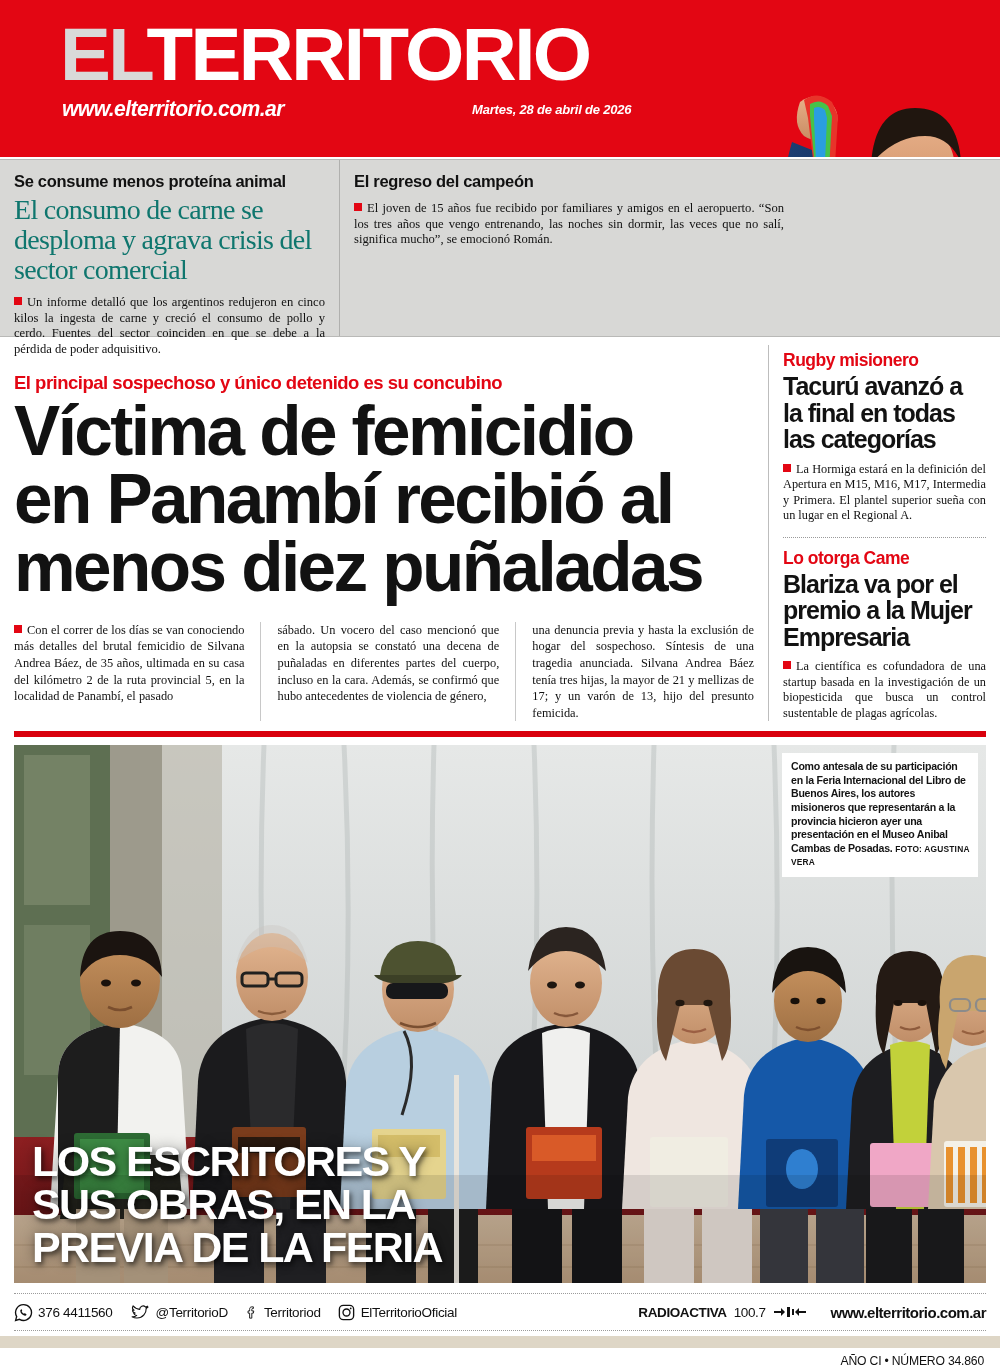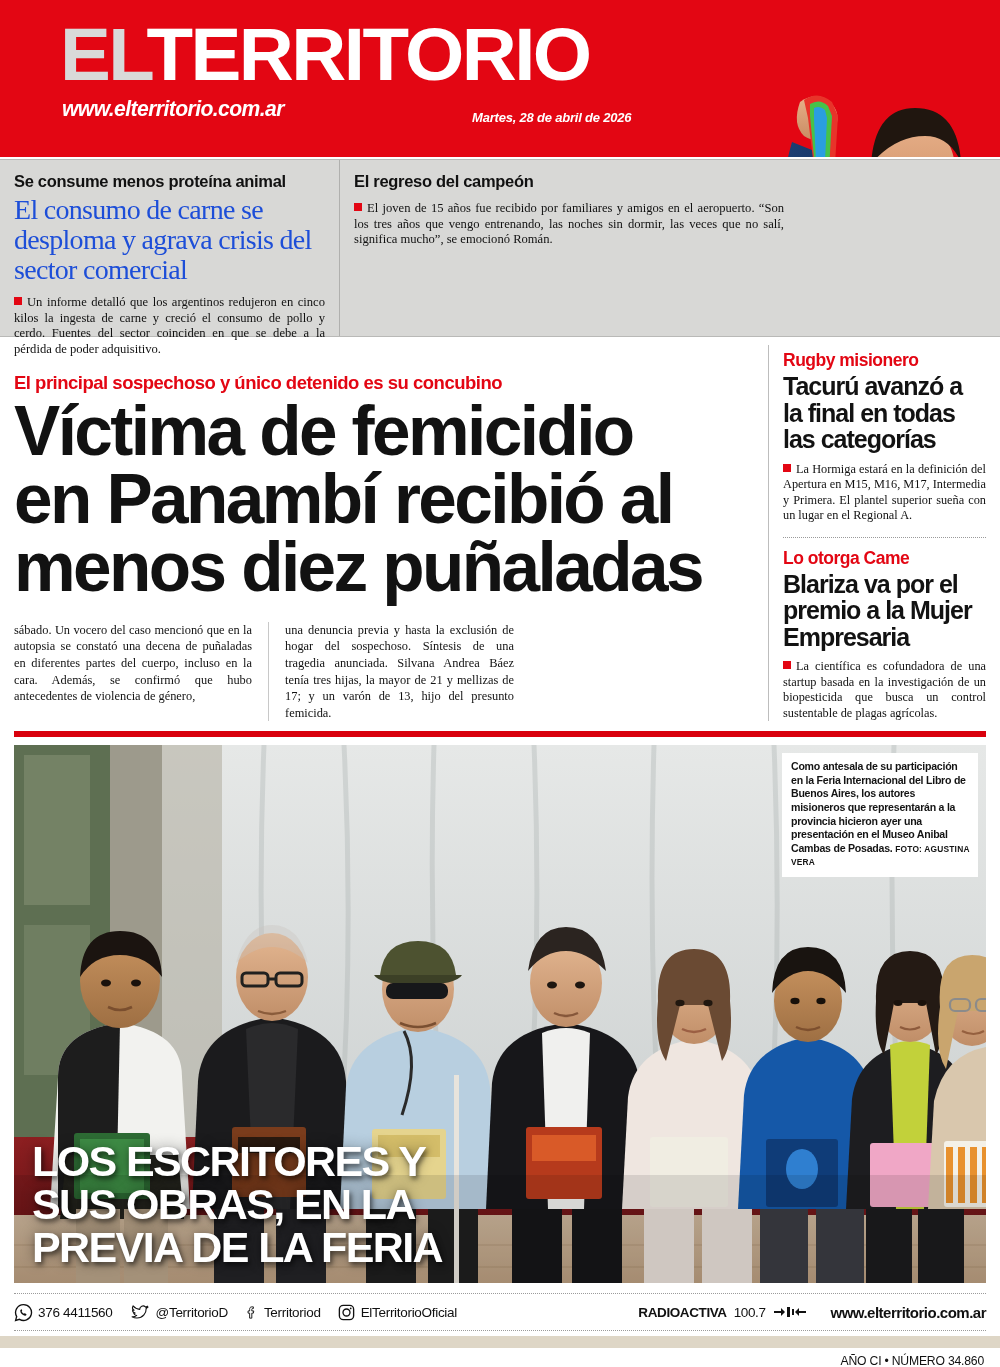--- a/index.html
+++ b/index.html
@@ -39,21 +39,21 @@
     color: #fff;
     font-size: 22px;
     font-weight: 700;
     font-style: italic;
     letter-spacing: -0.6px;
     transform: scaleX(0.96);
     transform-origin: left center;
   }
   .brand-date {
     position: absolute;
-    left: 472px; top: 110px;
+    left: 472px; top: 102px;
     color: #fff;
     font-size: 13px;
     font-weight: 700;
     font-style: italic;
     letter-spacing: -0.2px;
   }
 
   
   .athlete { position: absolute; right: 0; top: 52px; width: 300px; height: 290px; pointer-events:none; }
 
@@ -78,21 +78,21 @@
     font-weight: 700;
     color: #111;
     letter-spacing: -0.3px;
     margin-bottom: 4px;
   }
   .teaser-head {
     font-family: "Liberation Serif", serif;
     font-size: 28px;
     line-height: 1.07;
     font-weight: 400;
-    color: #1d4ed8;
+    color: #0f766e;
     letter-spacing: -0.7px;
   }
   .teaser.right .teaser-head {
     font-family: "Liberation Sans", sans-serif;
     font-weight: 700;
     font-size: 27px;
     line-height: 1.1;
     letter-spacing: -1.1px;
     max-width: 430px;
   }
@@ -324,20 +324,21 @@
   <div class="main-row">
 
     <section class="lead">
       <div class="lead-kicker">El principal sospechoso y único detenido es su concubino</div>
       <h1 class="lead-head">
         <div>Víctima de femicidio</div>
         <div>en Panambí recibió al</div>
         <div>menos diez puñaladas</div>
       </h1>
       <div class="lead-body">
+        <p class="lead-col"><span class="sq"></span><span>Con el correr de los días se van conociendo más detalles del brutal femicidio de Silvana Andrea Báez, de 35 años, ultimada en su casa del kilómetro 2 de la ruta provincial 5, en la localidad de Panambí, el pasado</span></p>
         <p class="lead-col">sábado. Un vocero del caso mencionó que en la autopsia se constató una decena de puñaladas en diferentes partes del cuerpo, incluso en la cara. Además, se confirmó que hubo antecedentes de violencia de género,</p>
         <p class="lead-col">una denuncia previa y hasta la exclusión de hogar del sospechoso. Síntesis de una tragedia anunciada. Silvana Andrea Báez tenía tres hijas, la mayor de 21 y mellizas de 17; y un varón de 13, hijo del presunto femicida.</p>
       </div>
     </section>
 
     <aside class="rail">
       <article>
         <div class="rail-kicker">Rugby misionero</div>
         <h3 class="rail-head">Tacurú avanzó a la final en todas las categorías</h3>
         <p class="rail-lede"><span class="sq"></span><span>La Hormiga estará en la definición del Apertura en M15, M16, M17, Intermedia y Primera. El plantel superior sueña con un lugar en el Regional A.</span></p>

